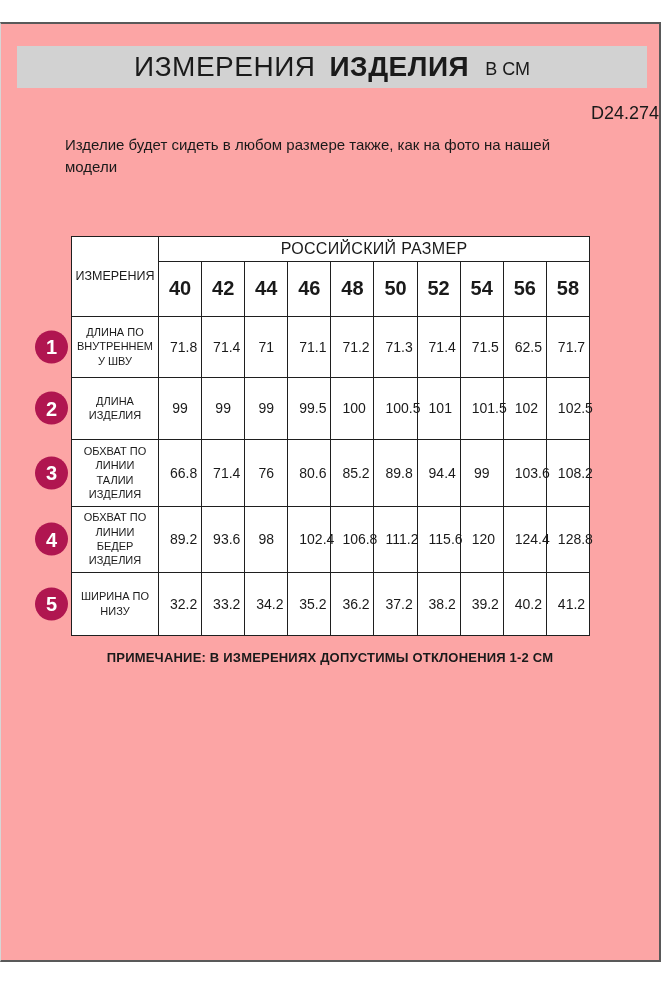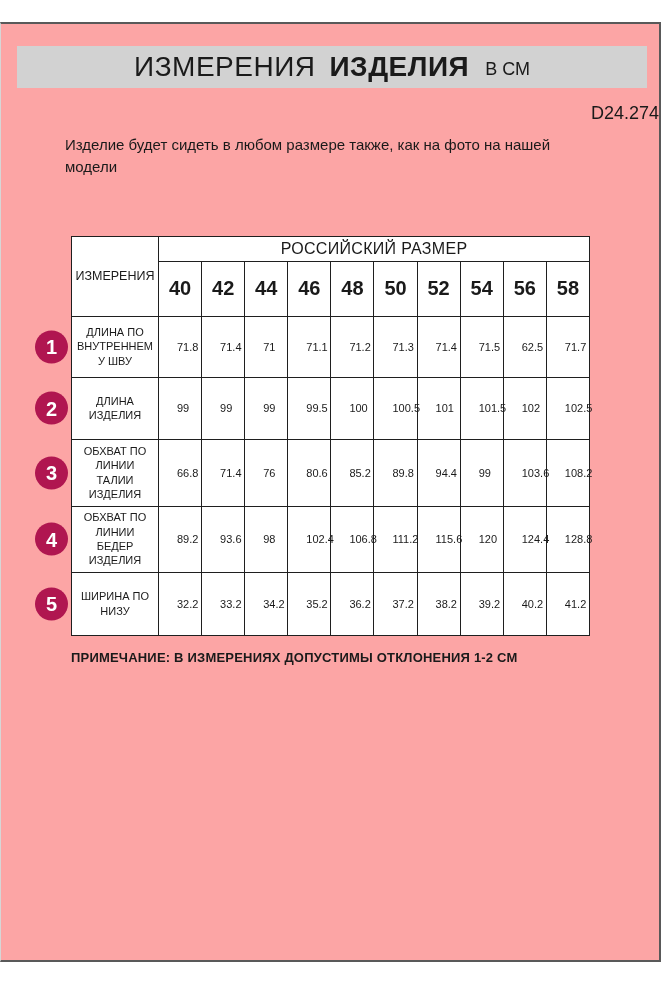--- a/index.html
+++ b/index.html
@@ -92,22 +92,22 @@
     height: 55px;
   }
   td.label-cell {
     position: relative;
     font-size: 11px;
     line-height: 1.3;
     padding: 2px 4px;
     overflow-wrap: break-word;
   }
   td.value-cell {
-    font-size: 11px;
-    padding: 0 18px;
+    font-size: 14px;
+    padding: 0 11px;
   }
   tbody tr:nth-child(1) td { height: 61px; }
   tbody tr:nth-child(2) td { height: 62px; }
   tbody tr:nth-child(3) td { height: 67px; }
   tbody tr:nth-child(4) td { height: 66px; }
   tbody tr:nth-child(5) td { height: 63px; }
   .num-badge {
     position: absolute;
     left: -37px;
     top: 50%;
@@ -118,21 +118,21 @@
     background: var(--badge, #b01650);
     color: #ffffff;
     font-size: 20px;
     font-weight: 700;
     display: flex;
     align-items: center;
     justify-content: center;
   }
   .note {
     margin-top: 14px;
-    text-align: left;
+    text-align: center;
     font-size: 13px;
     font-weight: 700;
     letter-spacing: 0.2px;
   }
 </style>
 </head>
 <body>
 
 <div class="page-frame">
 

